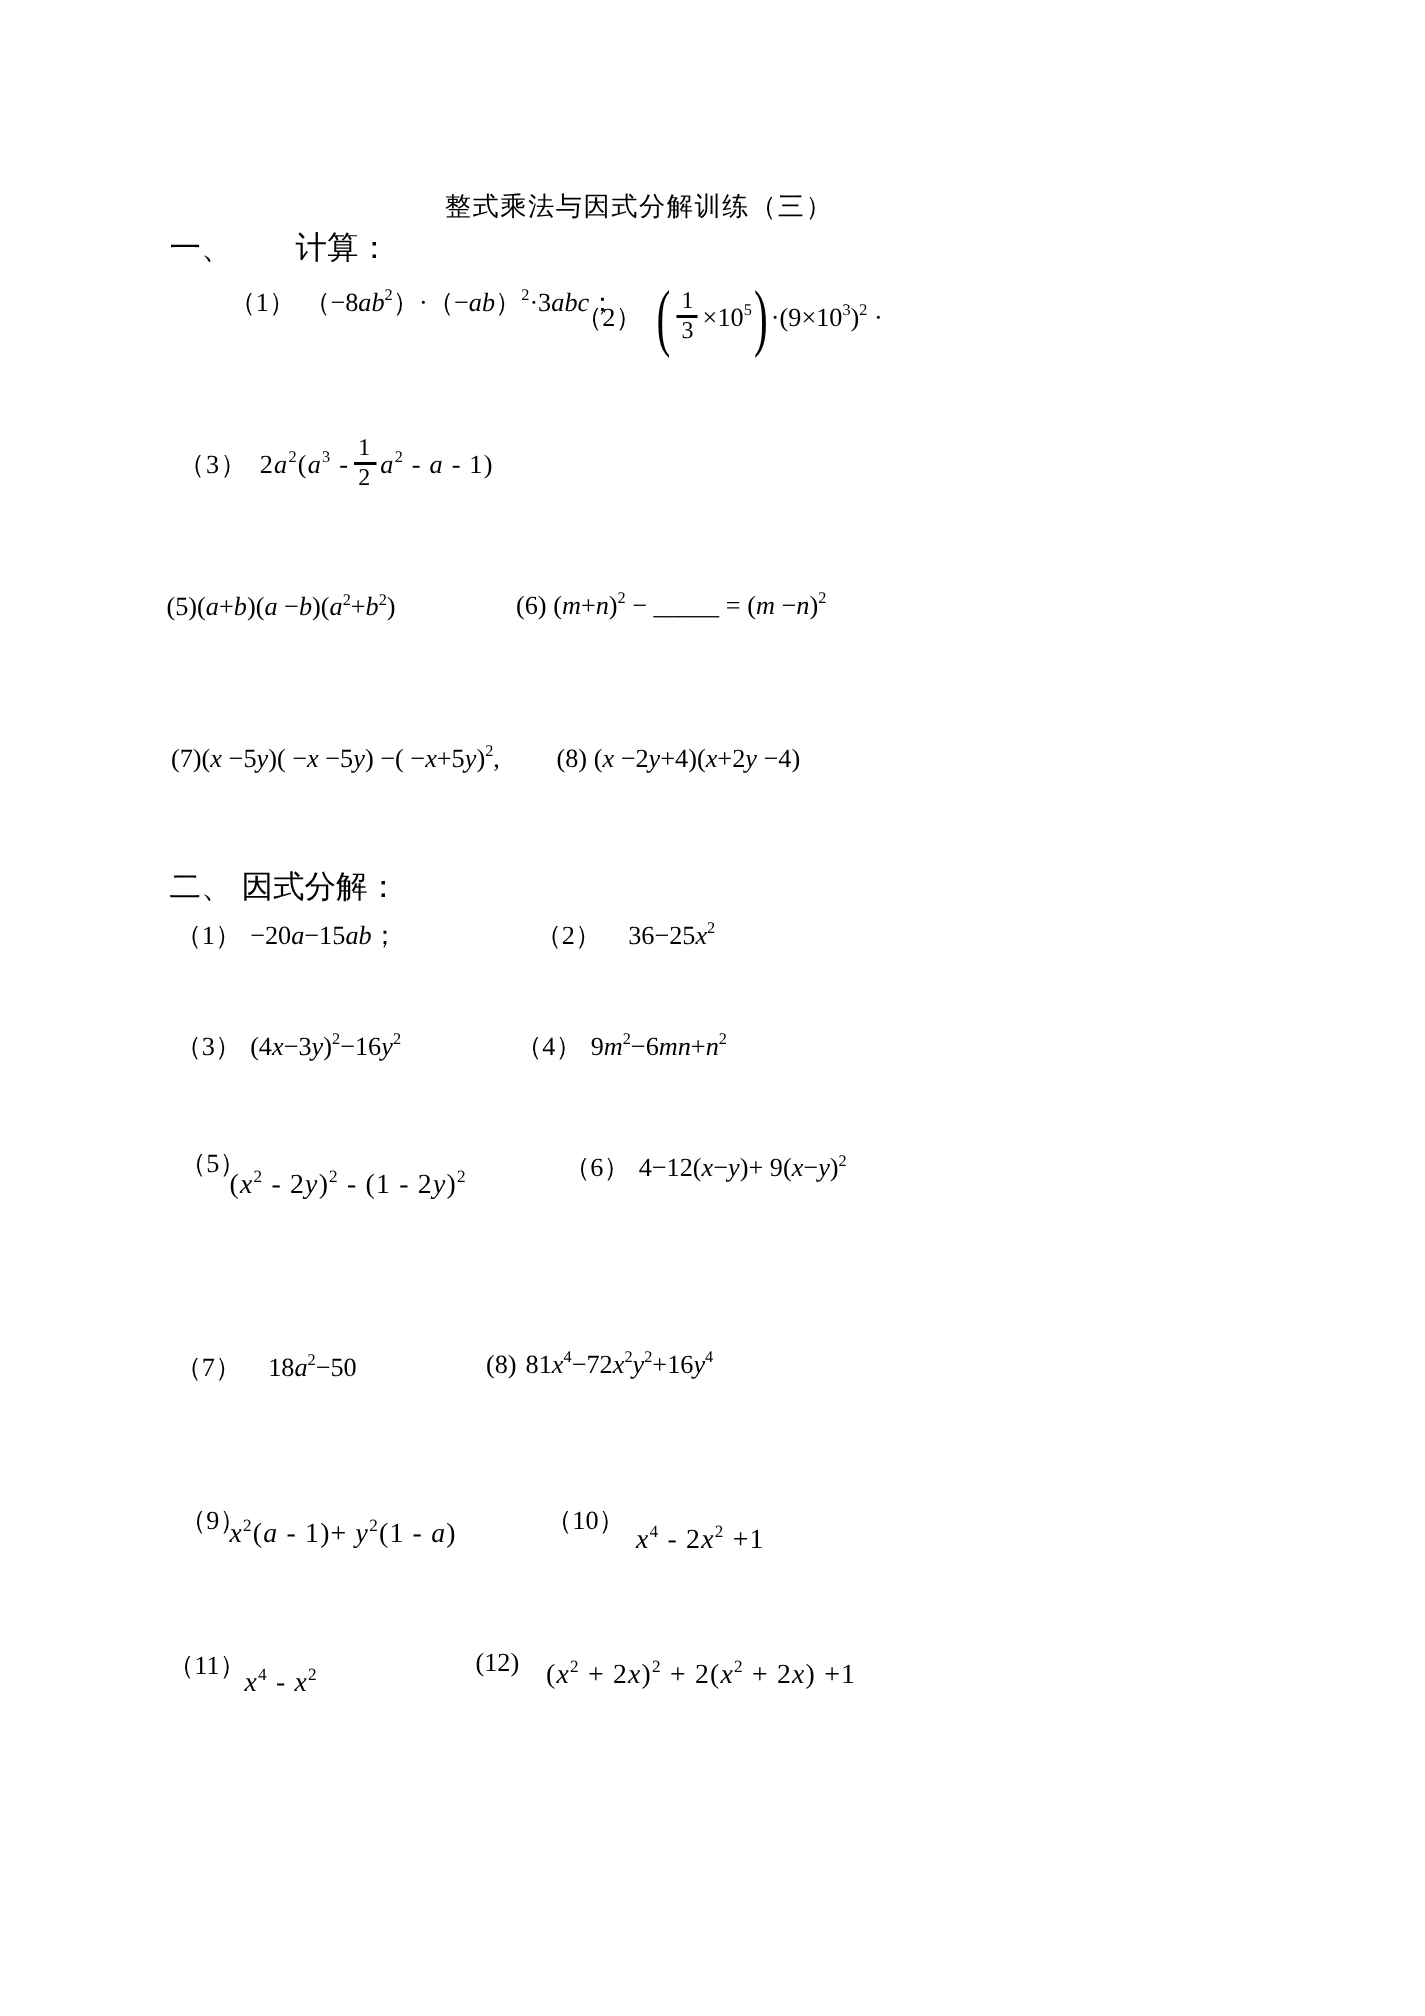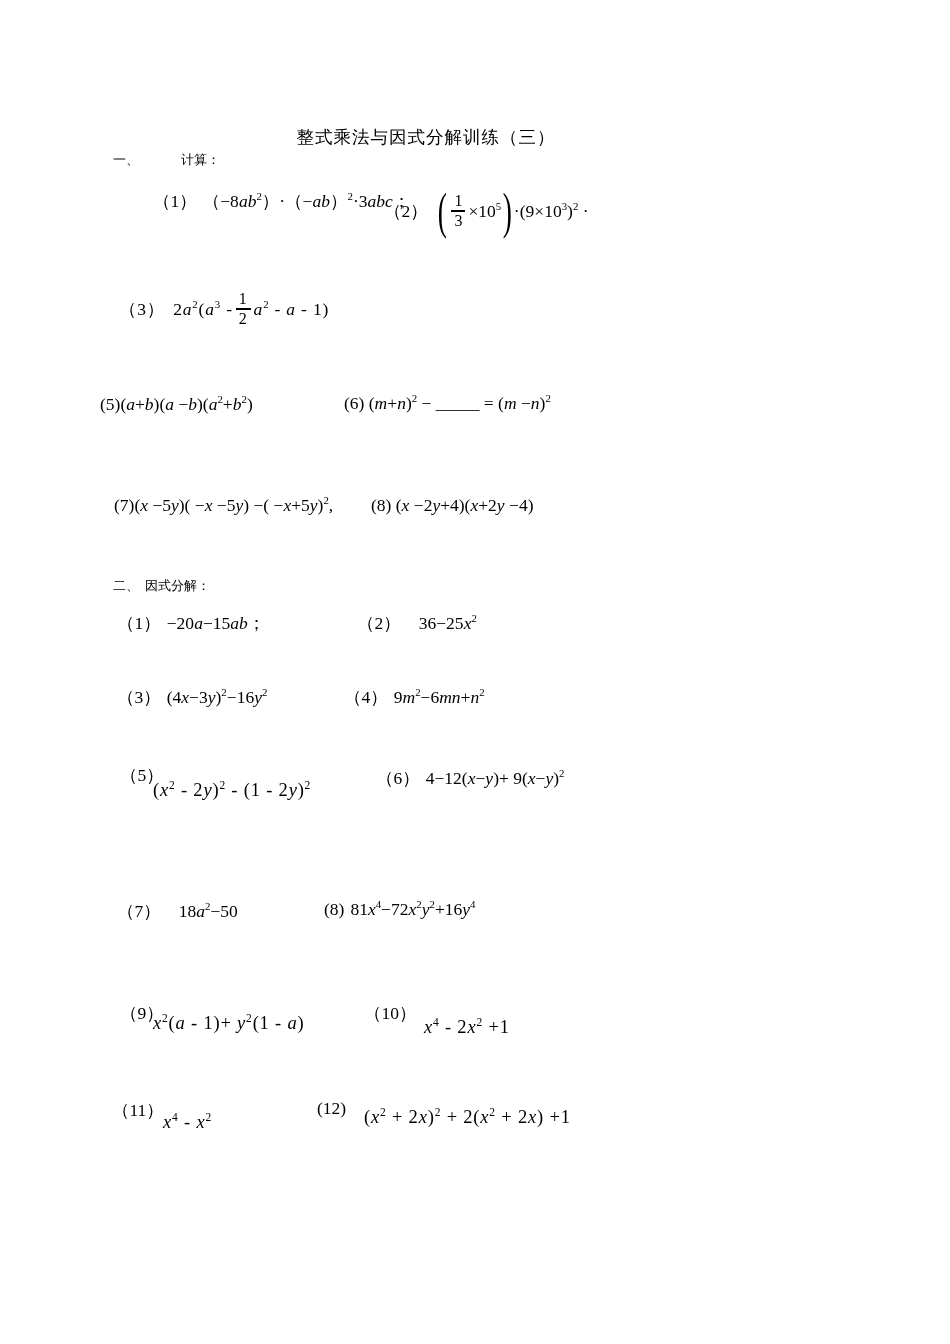--- a/index.html
+++ b/index.html
@@ -11,21 +11,21 @@
     font-family:"Liberation Serif","DejaVu Serif",serif;
     overflow:hidden;
   }
   .title{
     position:absolute;top:125px;left:0;width:852px;
     text-align:center;
     font-size:17.5px;font-weight:400;margin:0;
     letter-spacing:1px;
   }
   .sec-heading{
-    position:absolute;font-size:13px;white-space:nowrap;
+    position:absolute;font-size:21px;white-space:nowrap;
   }
   .sec-heading .sec-num{margin-right:6px;}
   .sec-heading.wide-gap .sec-num{margin-right:42px;}
   .prob{
     position:absolute;font-size:17.5px;white-space:nowrap;
   }
   .prob .plabel{margin-right:6px;}
   .prob.gap-md .plabel{margin-right:18px;}
   .prob i{font-style:italic;font-family:inherit;}
   sup{font-size:0.62em;font-style:normal;line-height:0;}
@@ -81,21 +81,21 @@
     <span>2<i>a</i><sup>2</sup>(<i>a</i><sup>3</sup> -</span>
     <span class="frac">
       <span class="fnum">1</span>
       <span class="fbar"></span>
       <span class="fden">2</span>
     </span>
     <span><i>a</i><sup>2</sup> - <i>a</i> - 1)</span>
   </div>
 
 
-  <div class="prob" style="left:100px;top:394px;">
+  <div class="prob" style="left:111px;top:394px;">
     <span>(5)</span><span>(<i>a</i>+<i>b</i>)(<i>a</i> −<i>b</i>)(<i>a</i><sup>2</sup>+<i>b</i><sup>2</sup>)</span>
   </div>
   <div class="prob" style="left:344px;top:393px;text-align:center;">
     <span>(6)</span> <span class="blank-note">(<i>m</i>+<i>n</i>)<sup>2</sup> − _____ = (<i>m</i> −<i>n</i>)<sup>2</sup></span>
   </div>
 
   <div class="prob" style="left:114px;top:495px;">
     <span>(7)</span><span>(<i>x</i> −5<i>y</i>)( −<i>x</i> −5<i>y</i>) −( −<i>x</i>+5<i>y</i>)<sup>2</sup>,</span>
   </div>
   <div class="prob" style="left:371px;top:495px;">

